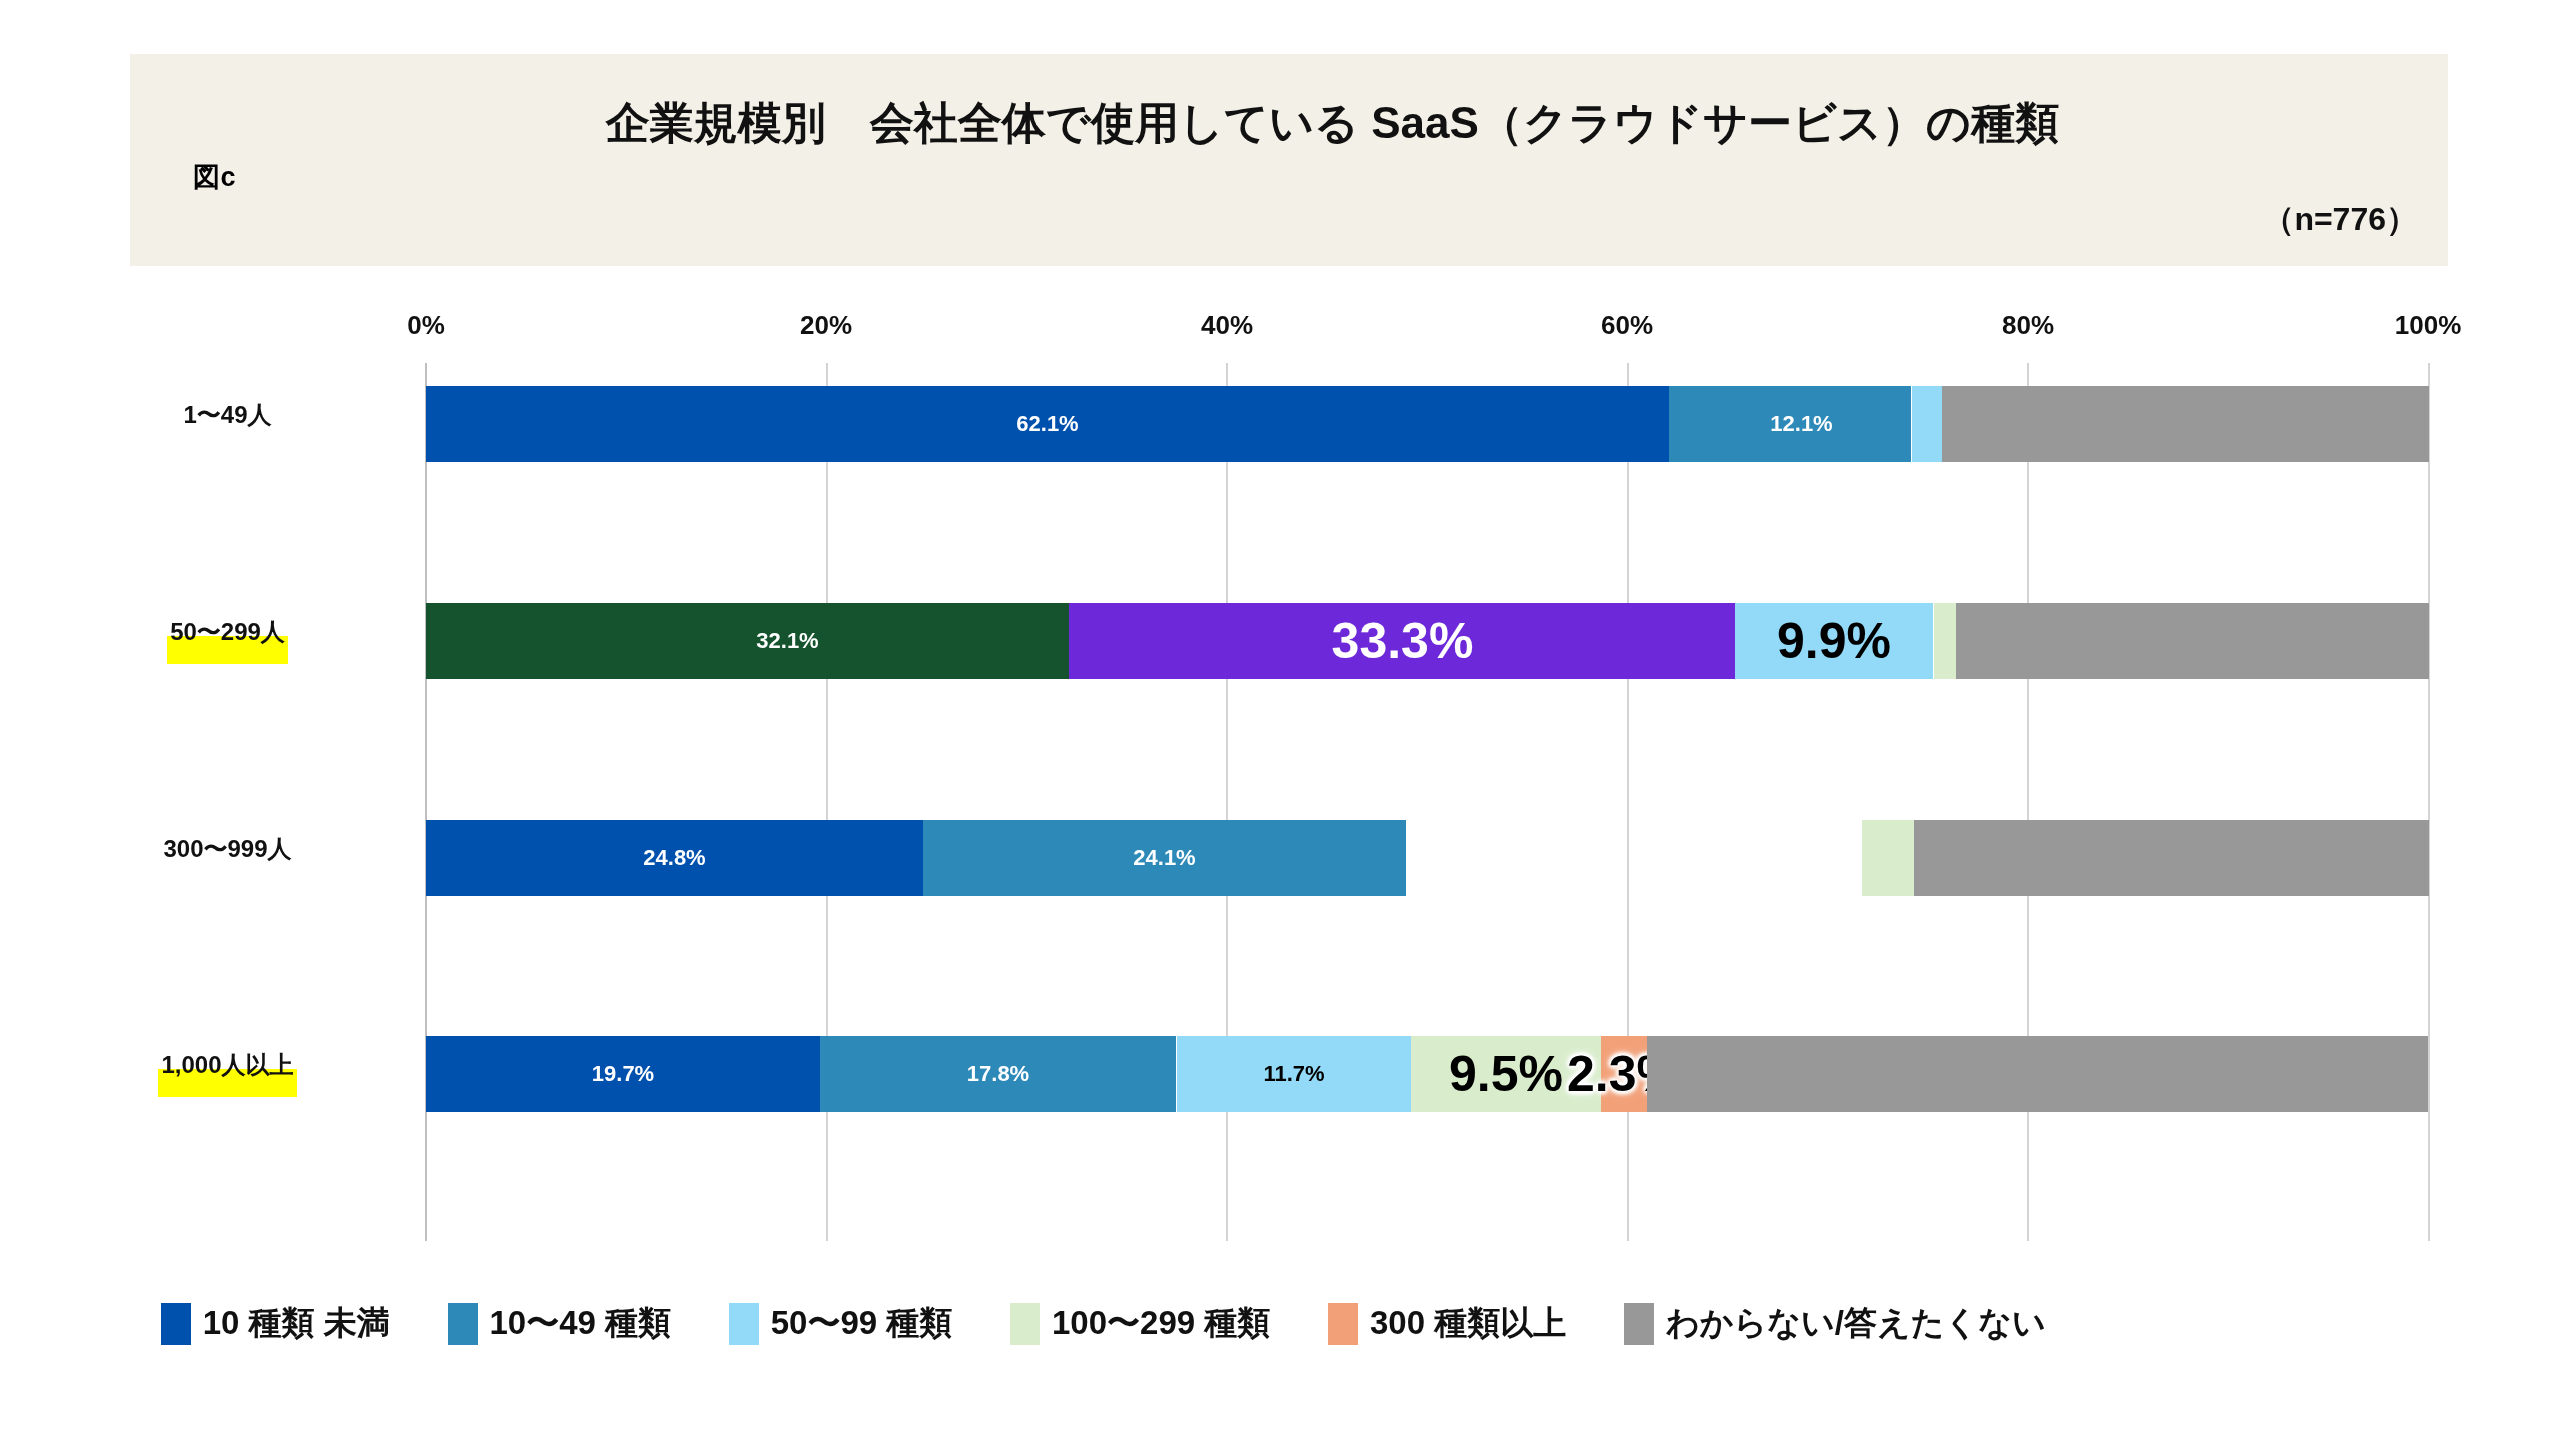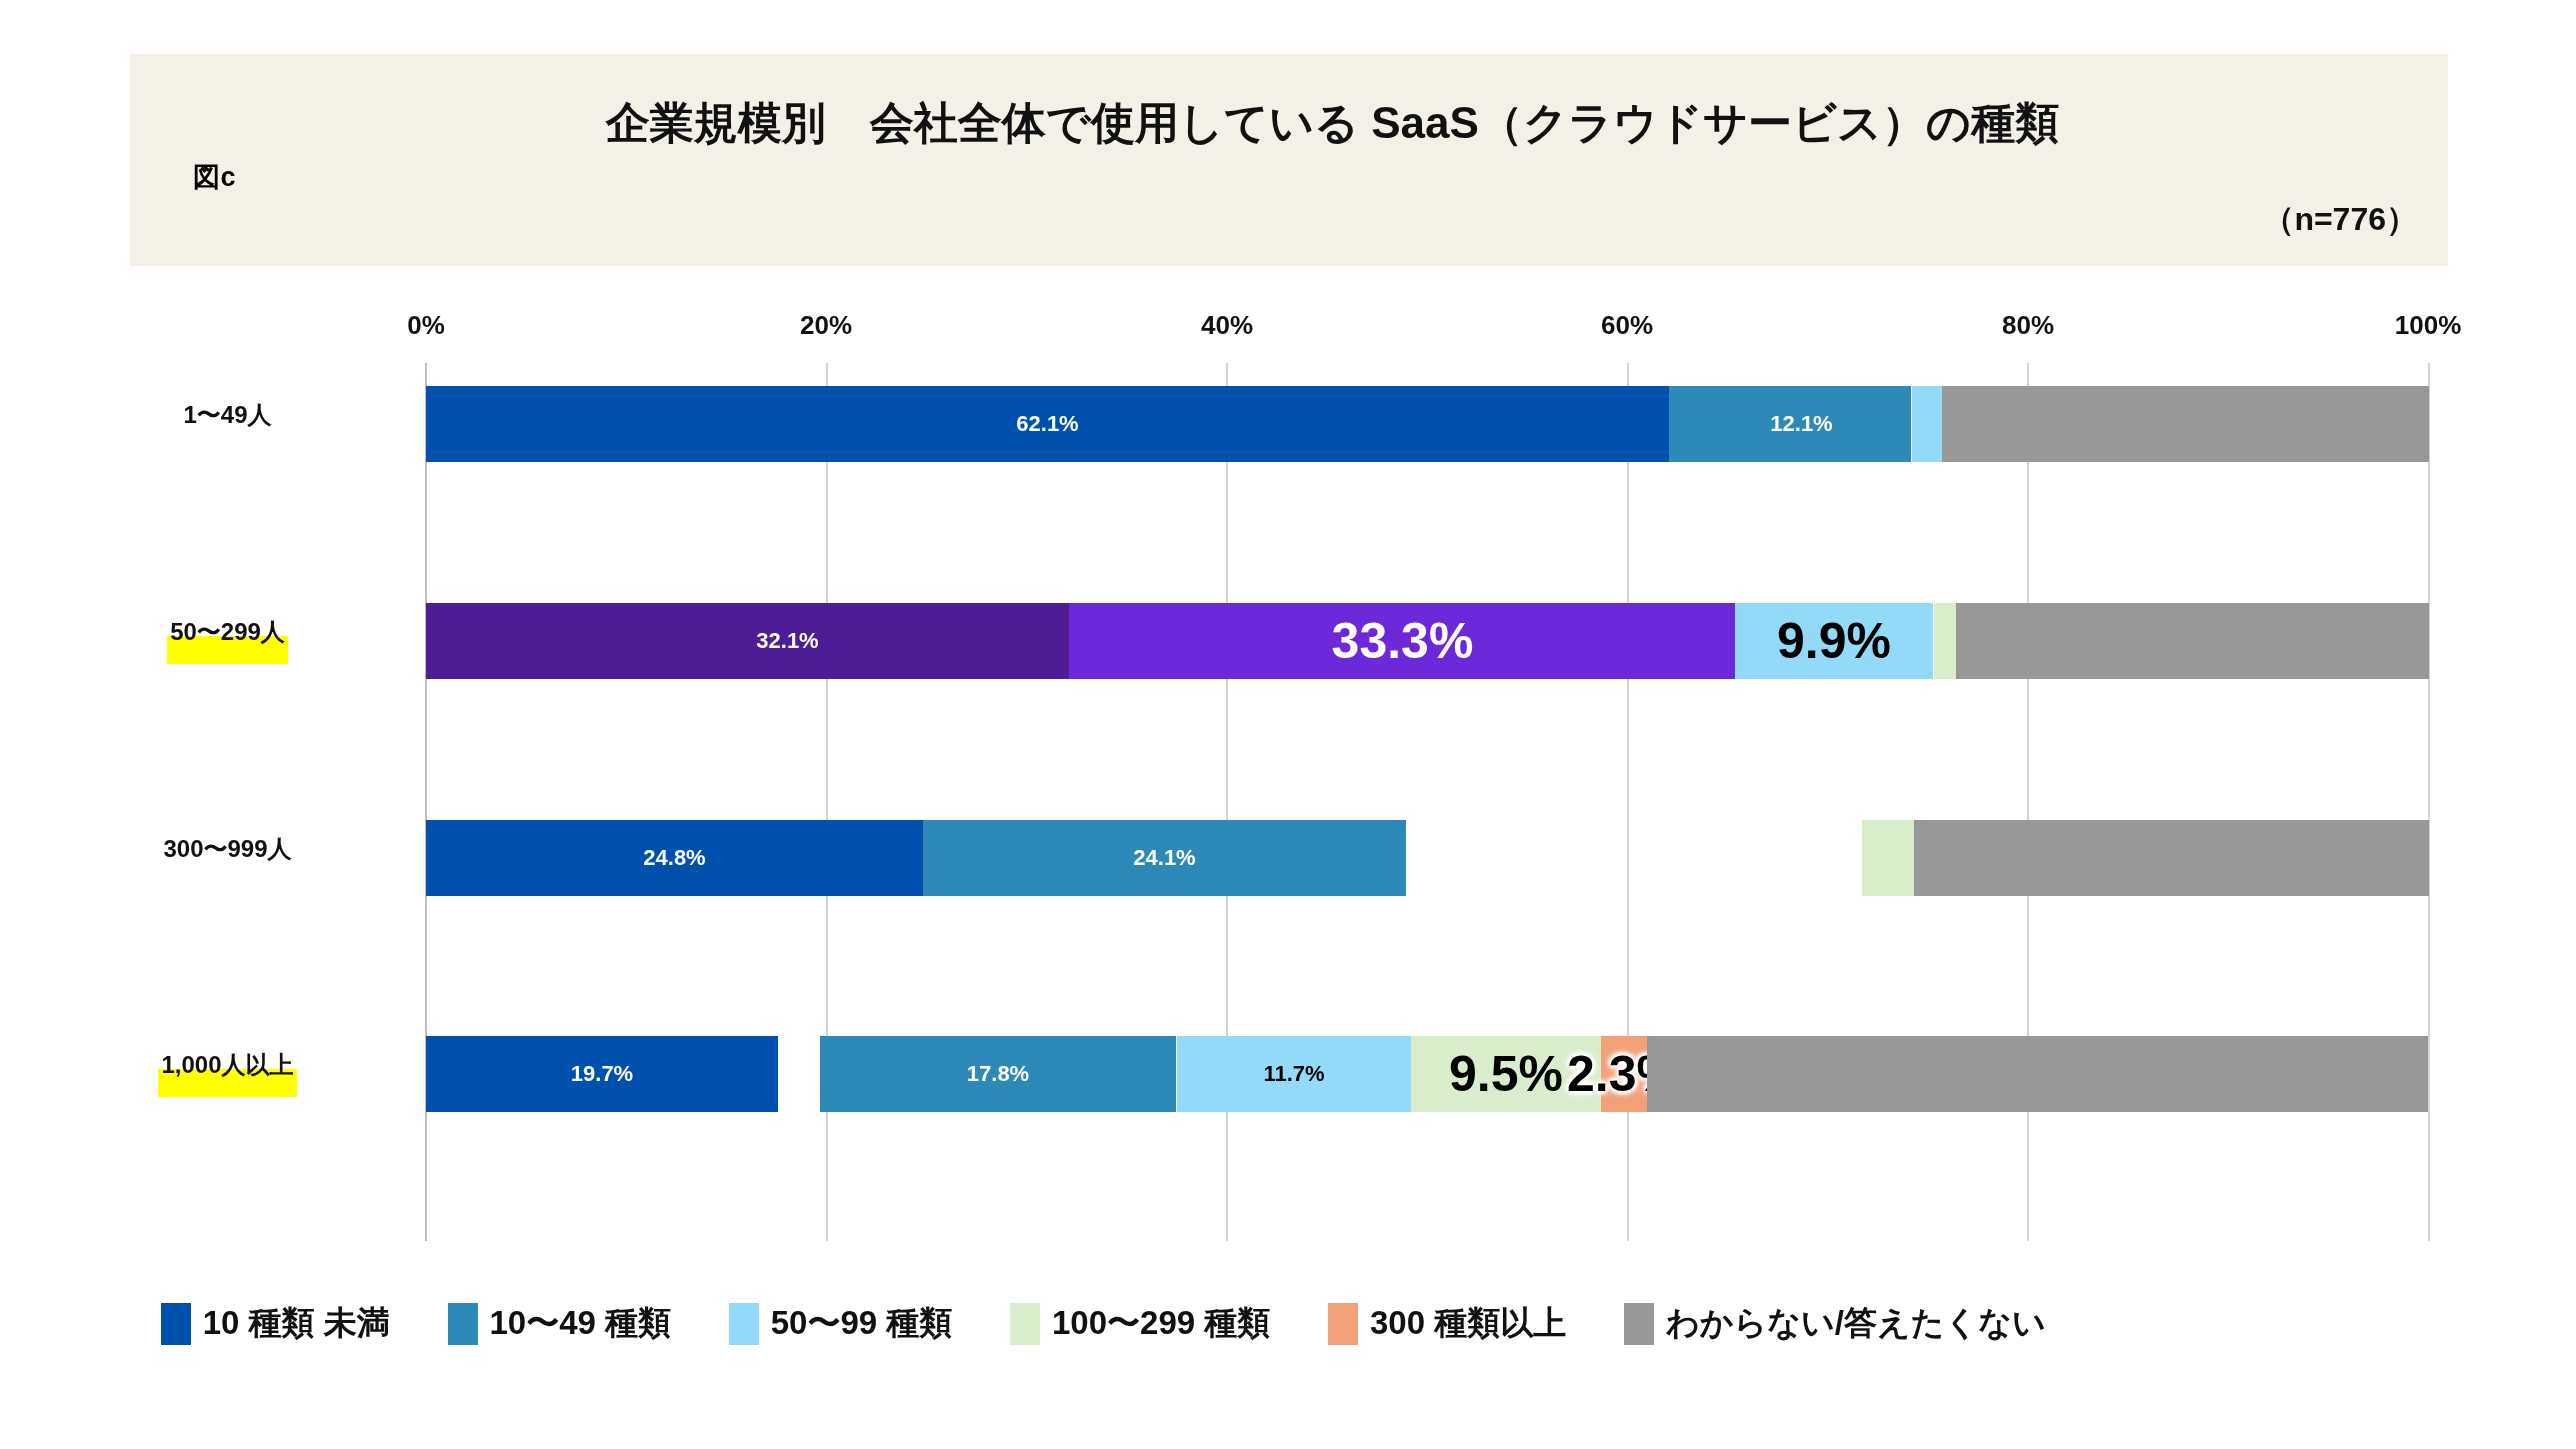--- a/index.html
+++ b/index.html
@@ -126,21 +126,21 @@
       <div class="seg" style="left: 0px; width: 1243px; background: rgb(0, 80, 173);">
         <span class="val white">62.1%</span>
       </div>
       <div class="seg" style="left: 1243px; width: 242px; background: rgb(45, 137, 184); padding-left: 23px;">
         <span class="val white">12.1%</span>
       </div>
       <div class="seg" style="left: 1486px; width: 30px; background: rgb(146, 218, 247);"></div>
       <div class="seg" style="left: 1516px; width: 487px; background: rgb(152, 152, 152);"></div>
     </div>
     <div class="bar-row" style="top: 240px;">
-      <div class="seg" style="left: 0px; width: 723px; background: #4c1d95;">
+      <div class="seg" style="left: 0px; width: 723px; background: #14532d;">
         <span class="val white">32.1%</span>
       </div>
       <div class="seg" style="left: 643px; width: 667px; background: #6d28d9;">
         <span class="val big white">33.3%</span>
       </div>
       <div class="seg" style="left: 1309px; width: 198px; background: rgb(146, 218, 247);">
         <span class="val big black">9.9%</span>
       </div>
       <div class="seg" style="left: 1508px; width: 22px; background: rgb(217, 237, 204);"></div>
       <div class="seg" style="left: 1530px; width: 473px; background: rgb(152, 152, 152);"></div>
@@ -149,21 +149,21 @@
       <div class="seg" style="left: 0px; width: 497px; background: rgb(0, 80, 173);">
         <span class="val white">24.8%</span>
       </div>
       <div class="seg" style="left: 497px; width: 483px; background: rgb(45, 137, 184);">
         <span class="val white">24.1%</span>
       </div>
       <div class="seg" style="left: 1436px; width: 52px; background: rgb(217, 237, 204);"></div>
       <div class="seg" style="left: 1488px; width: 515px; background: rgb(152, 152, 152);"></div>
     </div>
     <div class="bar-row" style="top: 673px;">
-      <div class="seg" style="left: 0px; width: 352px; background: rgb(0, 80, 173); justify-content: center;">
+      <div class="seg" style="left: 0px; width: 394px; background: rgb(0, 80, 173); justify-content: center;">
         <span class="val white">19.7%</span>
       </div>
       <div class="seg" style="left: 394px; width: 356px; background: rgb(45, 137, 184);">
         <span class="val white">17.8%</span>
       </div>
       <div class="seg" style="left: 751px; width: 234px; background: rgb(146, 218, 247);">
         <span class="val black">11.7%</span>
       </div>
       <div class="seg" style="left: 985px; width: 190px; background: rgb(217, 237, 204);">
         <span class="val big black">9.5%</span>

